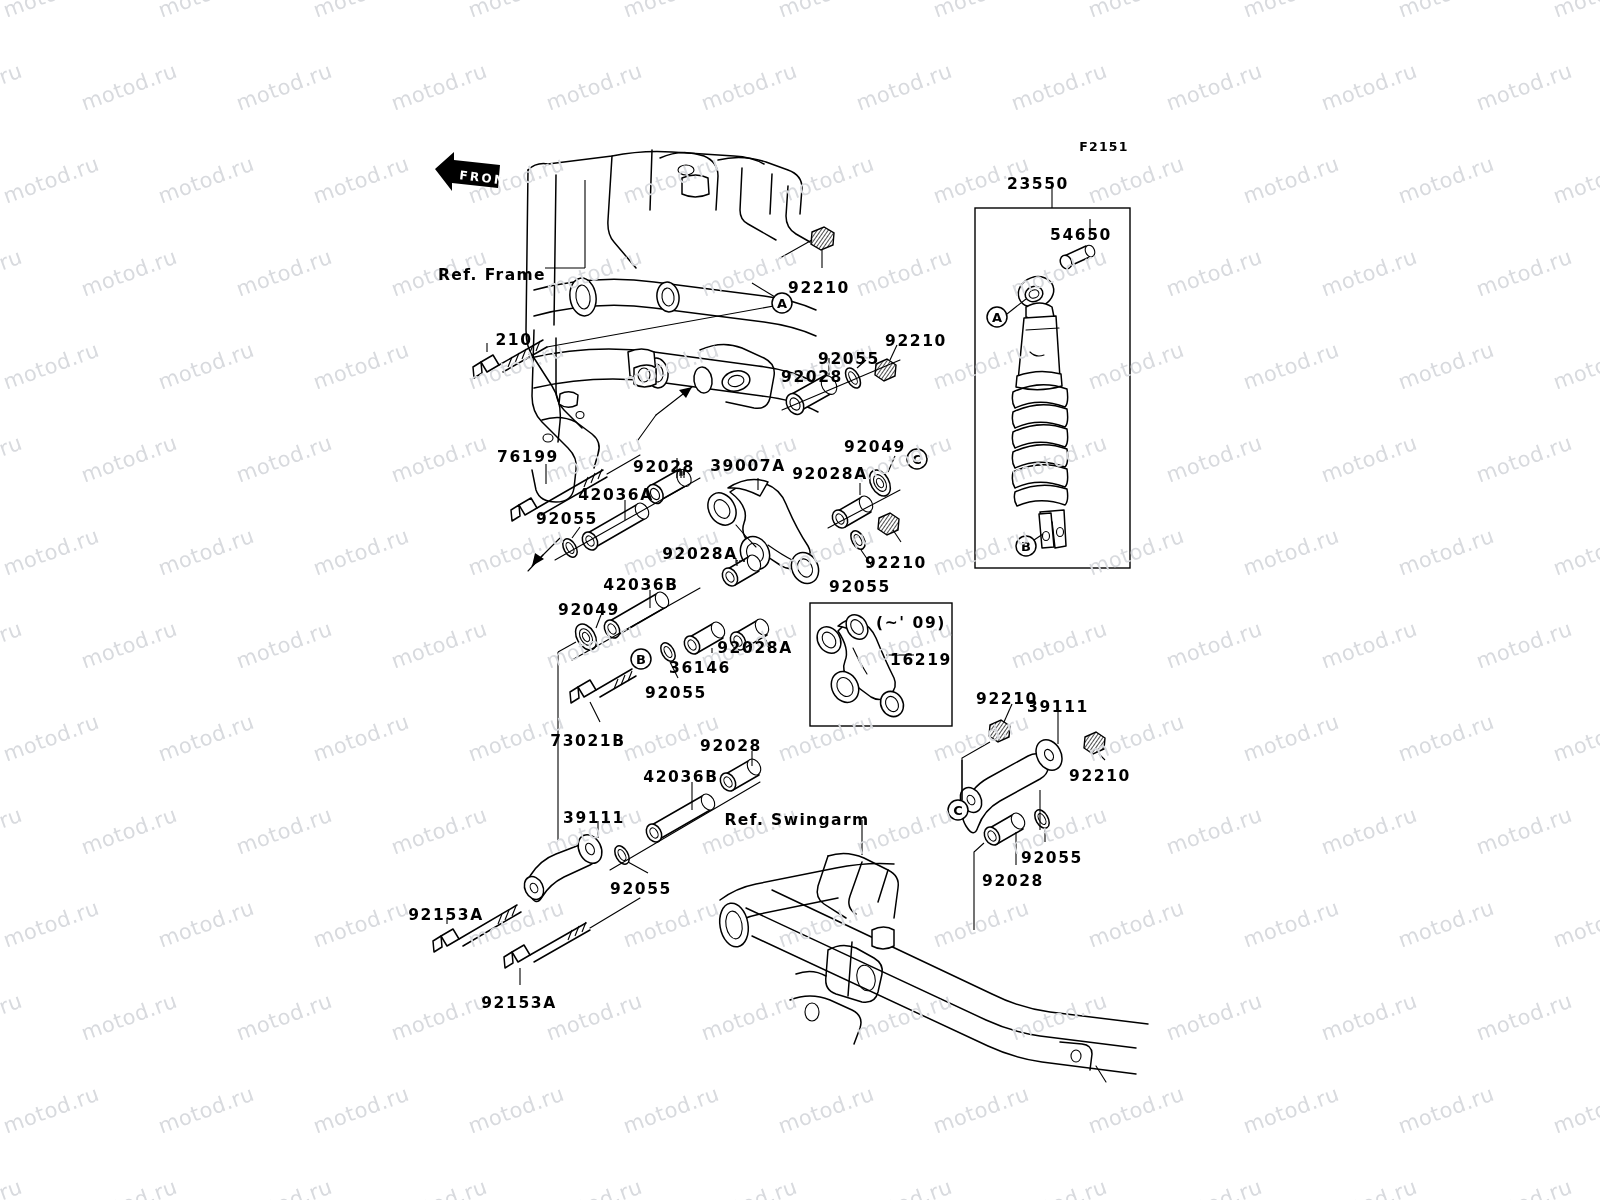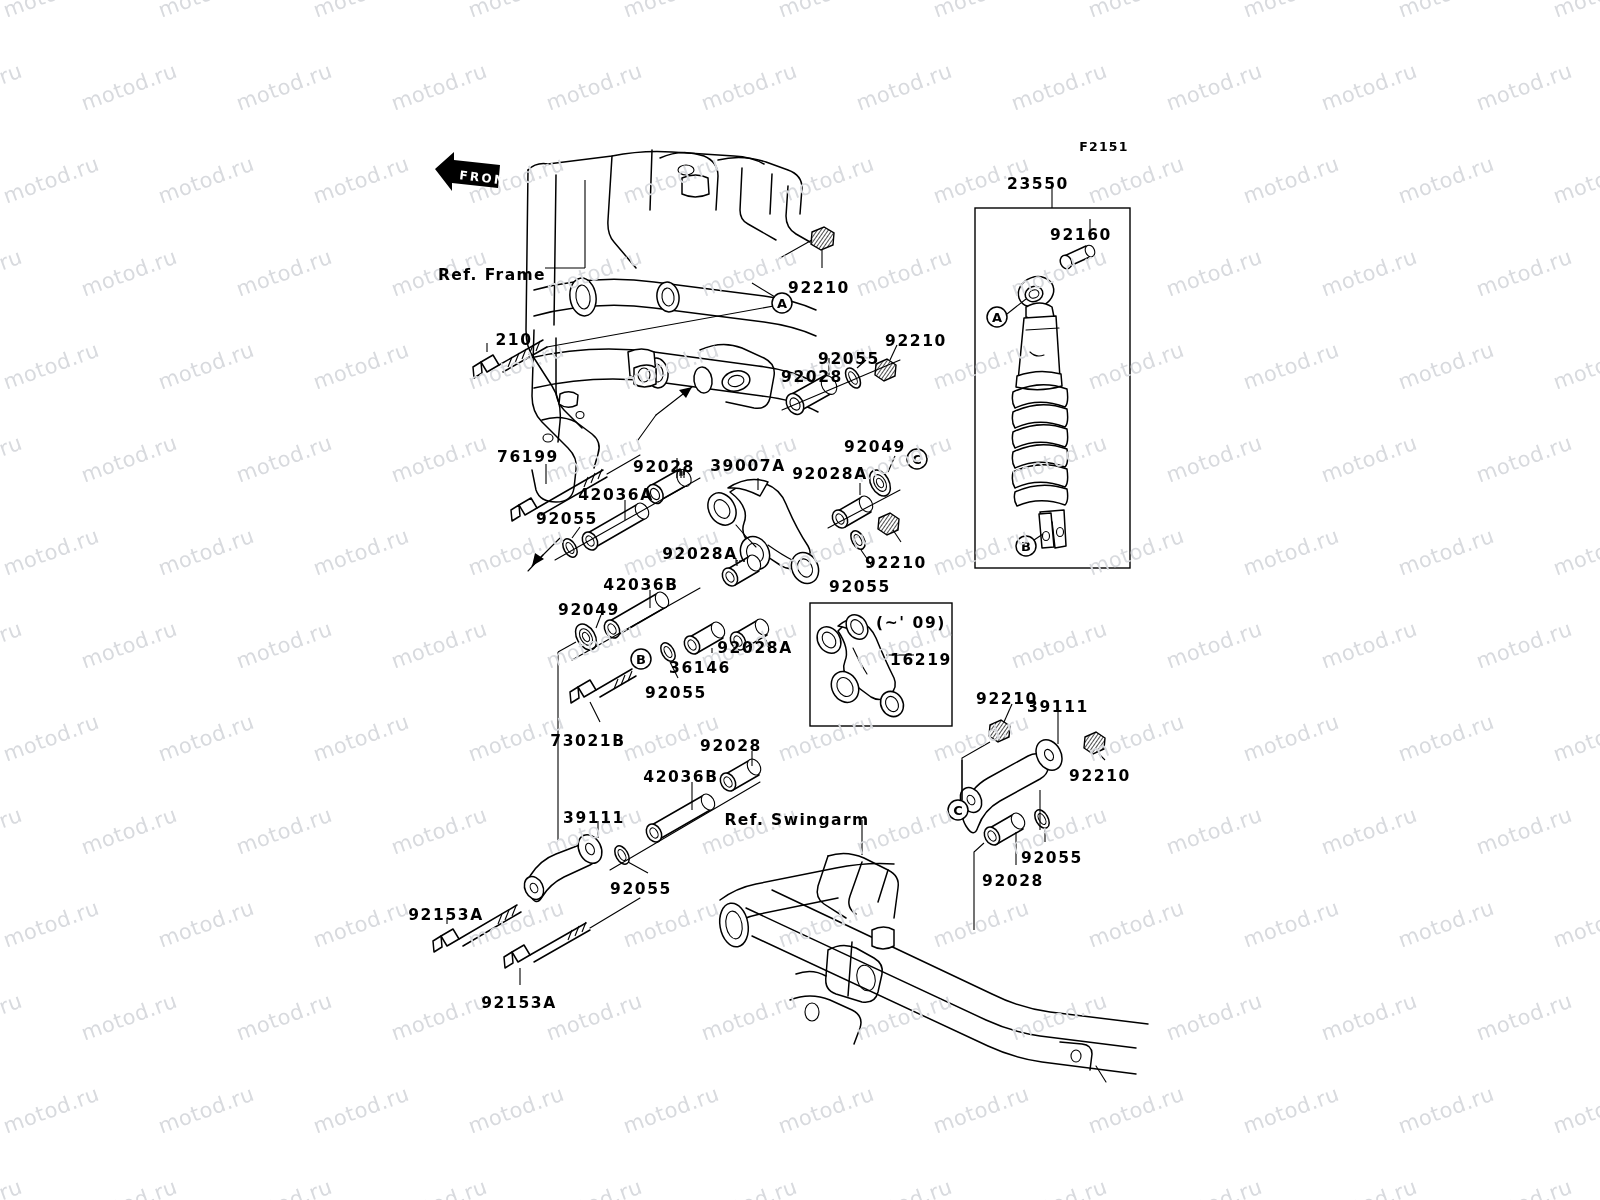--- a/index.html
+++ b/index.html
@@ -550,21 +550,21 @@
   <svg id="front-arrow" viewBox="0 0 72 54">
     <polygon points="3,26 22,9 22,17 68,22 66,45 20,40 20,48" fill="#000"></polygon>
     <g fill="#fff" font-family="DejaVu Sans, sans-serif" font-size="12" font-weight="bold">
       <text transform="translate(27,36) rotate(7)" letter-spacing="2.4">FRONT</text>
     </g>
   </svg>
 
   <div id="labels">
       <div class="lbl ctr small" style="left: 1104px; top: 141px;">F2151</div>
       <div class="lbl ctr" style="left: 1038px; top: 177px;">23550</div>
-      <div class="lbl ctr" style="left: 1081px; top: 228px;">92160</div>
+      <div class="lbl ctr" style="left: 1081px; top: 228px;">54650</div>
       <div class="lbl ctr ref" style="left: 492px; top: 268px;">Ref. Frame</div>
       <div class="lbl ctr" style="left: 819px; top: 281px;">92210</div>
       <div class="lbl ctr" style="left: 514px; top: 333px;">210</div>
       <div class="lbl ctr" style="left: 916px; top: 334px;">92210</div>
       <div class="lbl ctr" style="left: 849px; top: 352px;">92055</div>
       <div class="lbl ctr" style="left: 812px; top: 370px;">92028</div>
       <div class="lbl ctr" style="left: 875px; top: 440px;">92049</div>
       <div class="lbl ctr" style="left: 528px; top: 450px;">76199</div>
       <div class="lbl ctr" style="left: 664px; top: 460px;">92028</div>
       <div class="lbl ctr" style="left: 748px; top: 459px;">39007A</div>

